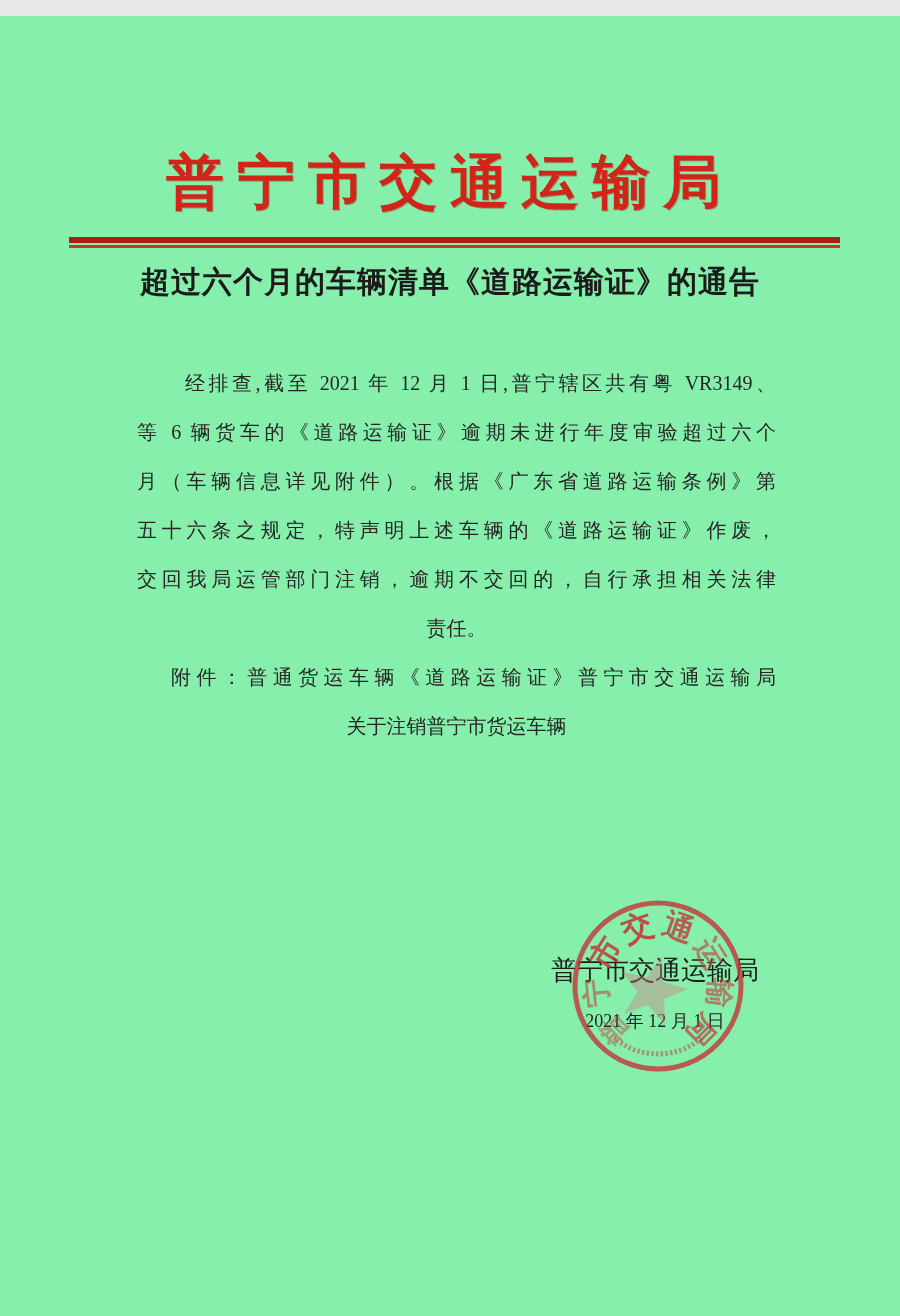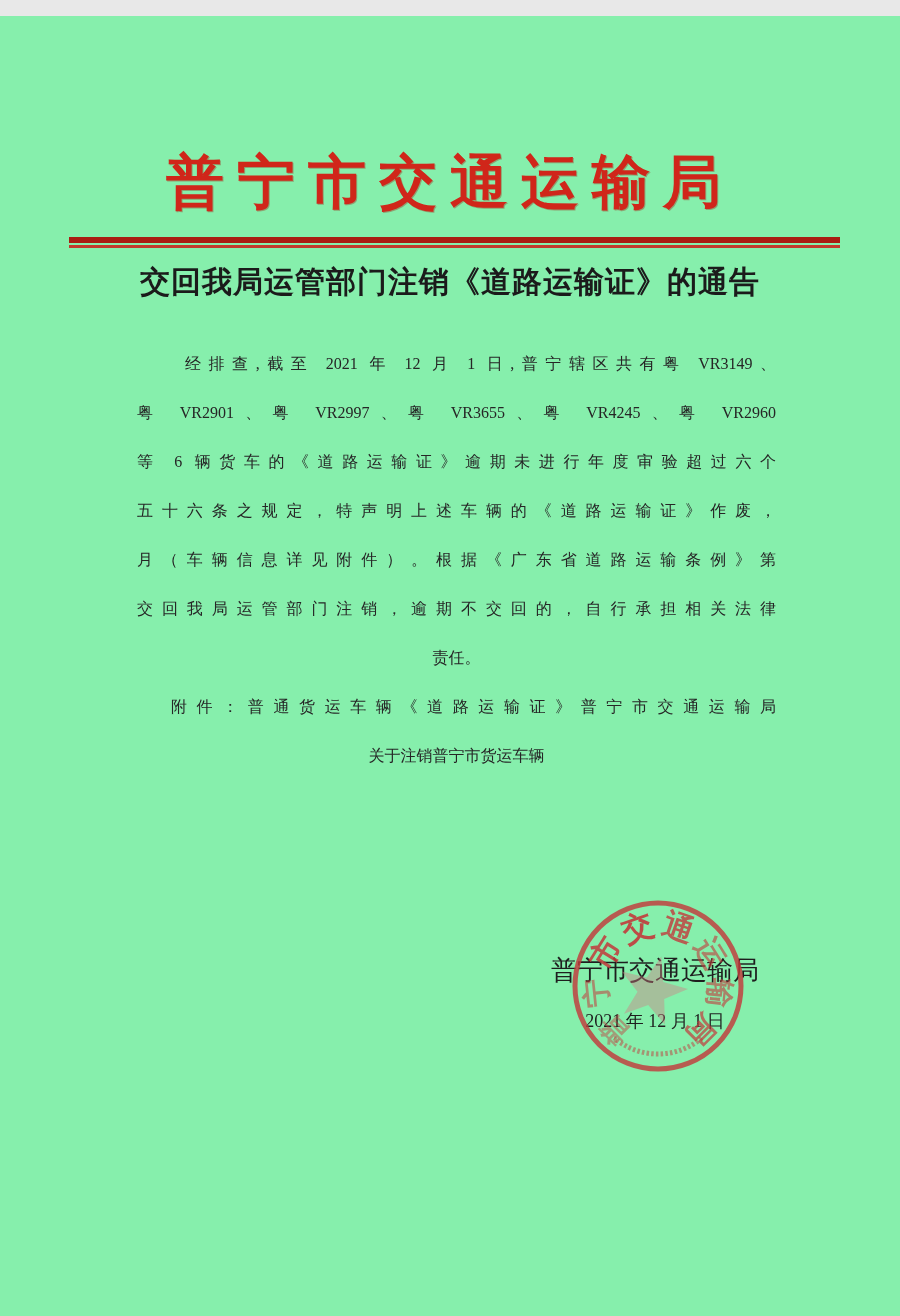--- a/index.html
+++ b/index.html
@@ -31,22 +31,22 @@
     position:absolute;top:246px;left:0;width:100%;
     text-align:center;
     font-family:"Liberation Sans", sans-serif;
     font-size:30px;font-weight:bold;
     color:#1b1b1b;
     letter-spacing:1px;
     white-space:nowrap;
   }
   
   .body-text{
-    position:absolute;left:137px;top:323px;width:639px;
-    font-size:16px;line-height:49px;
+    position:absolute;left:137px;top:343px;width:639px;
+    font-size:20px;line-height:49px;
     color:#262626;
   }
   .jline{
     text-align:justify;
     text-align-last:justify;
     text-justify:inter-character;
   }
   .lline{text-align:center;}
   .indent2{padding-left:48px;}
   .indent1{padding-left:34px;}
@@ -75,28 +75,27 @@
 <div class="page">
 
   <div class="agency-title">普宁市交通运输局</div>
 
   <div class="red-rule">
     <div class="thick"></div>
     <div class="gap"></div>
     <div class="thin"></div>
   </div>
 
-  <div class="doc-title">交回我局运管部门注销《道路运输证》的通告</div>
+  <div class="doc-title">超过六个月的车辆清单《道路运输证》的通告</div>
 
   <div class="body-text">
     <div class="jline indent2">经排查,截至 2021 年 12 月 1 日,普宁辖区共有粤 VR3149、</div>
-    <div class="jline">粤 VR2901、粤 VR2997、粤 VR3655、粤 VR4245、粤 VR2960</div>
     <div class="jline">等 6 辆货车的《道路运输证》逾期未进行年度审验超过六个</div>
+    <div class="jline">月（车辆信息详见附件）。根据《广东省道路运输条例》第</div>
     <div class="jline">五十六条之规定，特声明上述车辆的《道路运输证》作废，</div>
-    <div class="jline">月（车辆信息详见附件）。根据《广东省道路运输条例》第</div>
     <div class="jline">交回我局运管部门注销，逾期不交回的，自行承担相关法律</div>
     <div class="lline">责任。</div>
     <div class="jline indent1">附件：普通货运车辆《道路运输证》普宁市交通运输局</div>
     <div class="lline">关于注销普宁市货运车辆</div>
   </div>
 
   <div class="sign-block">
     <div class="agency">普宁市交通运输局</div>
     <div class="date">2021 年 12 月 1 日</div>
   </div>

